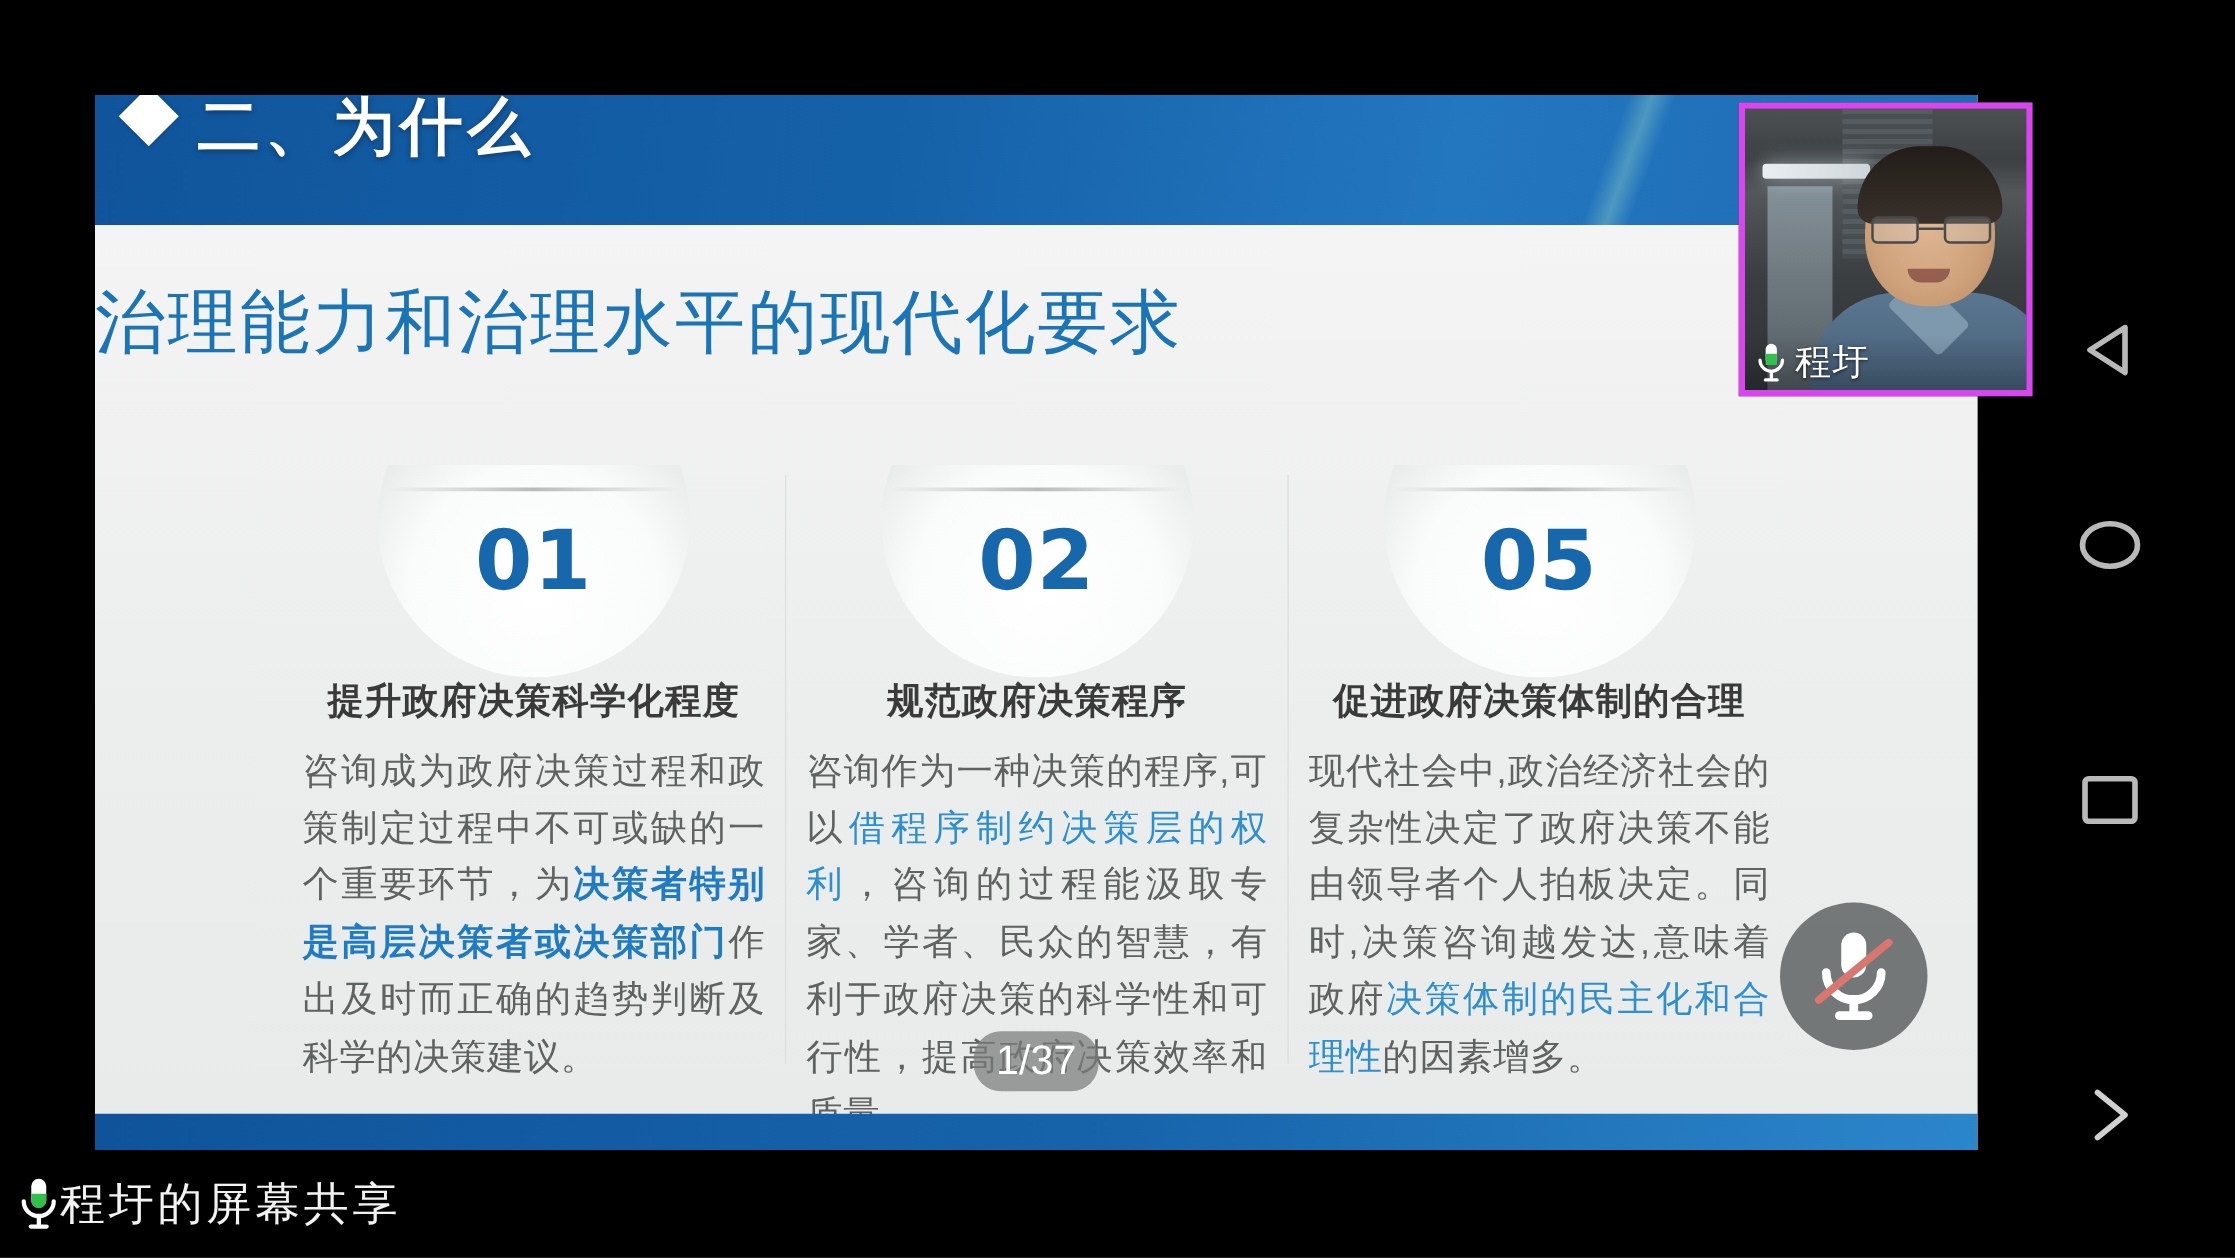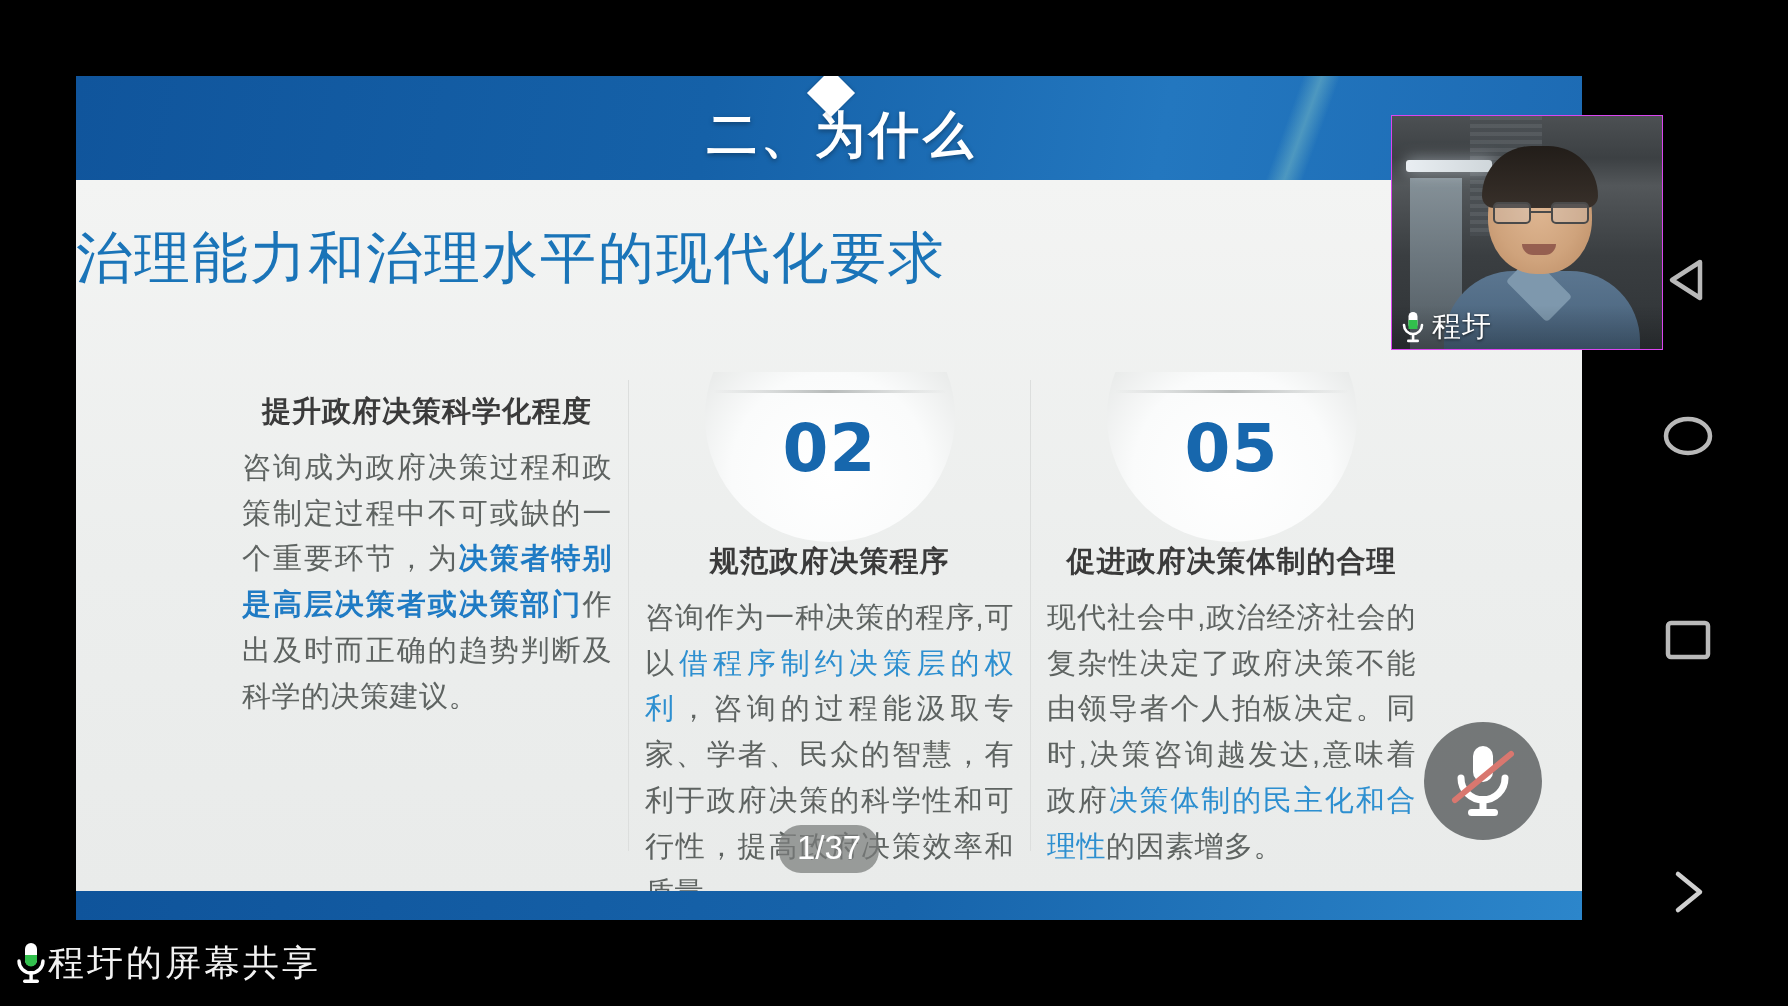--- a/index.html
+++ b/index.html
@@ -11,21 +11,21 @@
   
   #slide {
     position:absolute; left:76px; top:76px; width:1506px; height:845px;
     background:#eef0ef; overflow:hidden;
   }
 
   
   #slide-header {
     position:absolute; left:0; top:0; width:100%; height:104px;
     background:linear-gradient(100deg,#10559c 0%,#1561a8 42%,#2377bf 72%,#1d6bb4 100%);
-    display:flex; align-items:center; padding-left:26px;flex-direction:column;
+    display:flex; align-items:flex-start; padding-left:26px;
   }
   #slide-header .diamond {
     width:34px; height:34px; background:#ffffff; transform:rotate(45deg);
     margin-right:22px; flex:none;
     box-shadow:0 0 4px rgba(0,0,0,.25);
   }
   #slide-header .htitle {
     color:#ffffff; font-size:50px; font-weight:bold; letter-spacing:4px;
     text-shadow:0 2px 5px rgba(0,0,0,.35);
     line-height:1;
@@ -98,22 +98,22 @@
   
   #page-pill{
     position:absolute; left:50%; transform:translateX(-50%); bottom:18px;
     background:rgba(120,124,122,.72); color:#ffffff; font-size:33px;
     padding:4px 18px 6px; border-radius:22px; line-height:1.15;
     font-family:Liberation Sans, sans-serif;
   }
 
   
   #pip{
-    position:absolute; left:1391px; top:115px; width:272px; height:235px;
-    background:#2a2d30; overflow:hidden; border:1px solid #d946ef;
+    position:absolute; left:1391px; top:82px; width:235px; height:235px;
+    background:#2a2d30; overflow:hidden; border:5px solid #d946ef;
   }
   #pip .room{
     position:absolute; inset:0;
     background:
       linear-gradient(180deg,#4c5053 0%,#3c4043 18%,#53575a 30%,#3a3e41 60%,#2f3336 100%);
   }
   #pip .wall-light{
     position:absolute; left:14px; top:44px; width:86px; height:12px;
     background:linear-gradient(90deg,#e9eef2,#cfd6da); border-radius:3px;
     box-shadow:0 0 16px rgba(230,240,250,.55);
@@ -222,20 +222,24 @@
       <div class="htitle">二、为什么</div>
     </div>
 
     <div id="slide-body">
 
       <div id="slide-title">治理能力和治理水平的现代化要求</div>
 
       <div id="cols">
 
         <div class="col">
+          <div class="num-wrap">
+            <div class="sphere"></div>
+            <div class="num">01</div>
+          </div>
           <div class="col-head">提升政府决策科学化程度</div>
           <div class="col-body"><span>咨询成为政府决策过程和政策制定过程中不可或缺的一个重要环节，为</span><span class="hl-strong">决策者特别是高层决策者或决策部门</span><span>作出及时而正确的趋势判断及科学的决策建议。</span></div>
         </div>
 
         <div class="col">
           <div class="num-wrap">
             <div class="sphere"></div>
             <div class="num">02</div>
           </div>
           <div class="col-head">规范政府决策程序</div>

